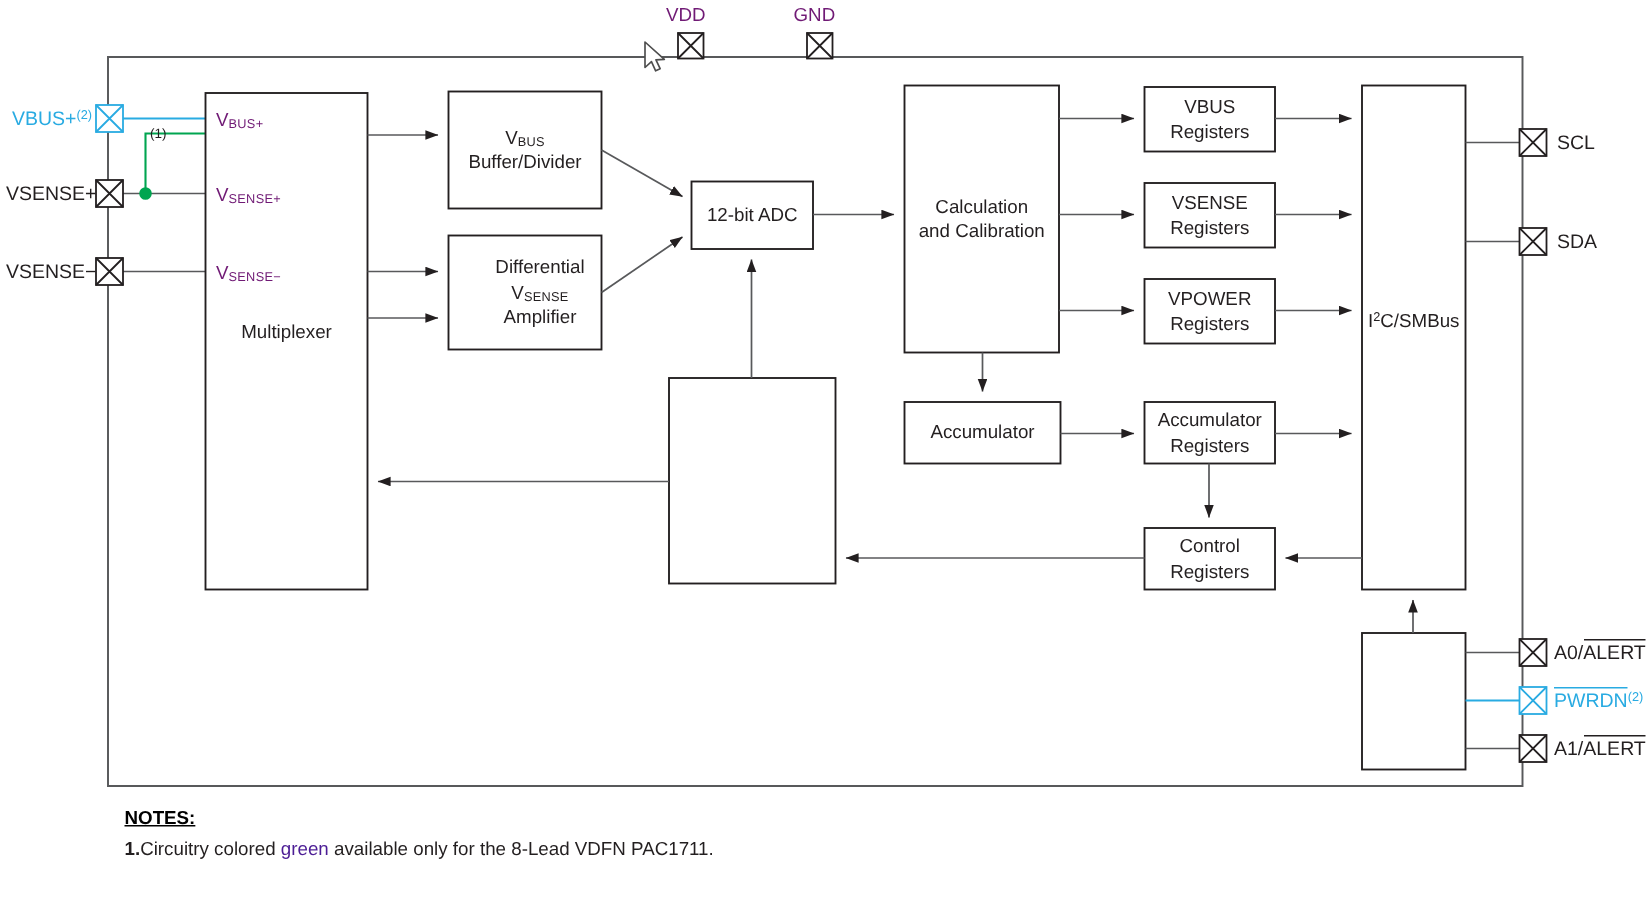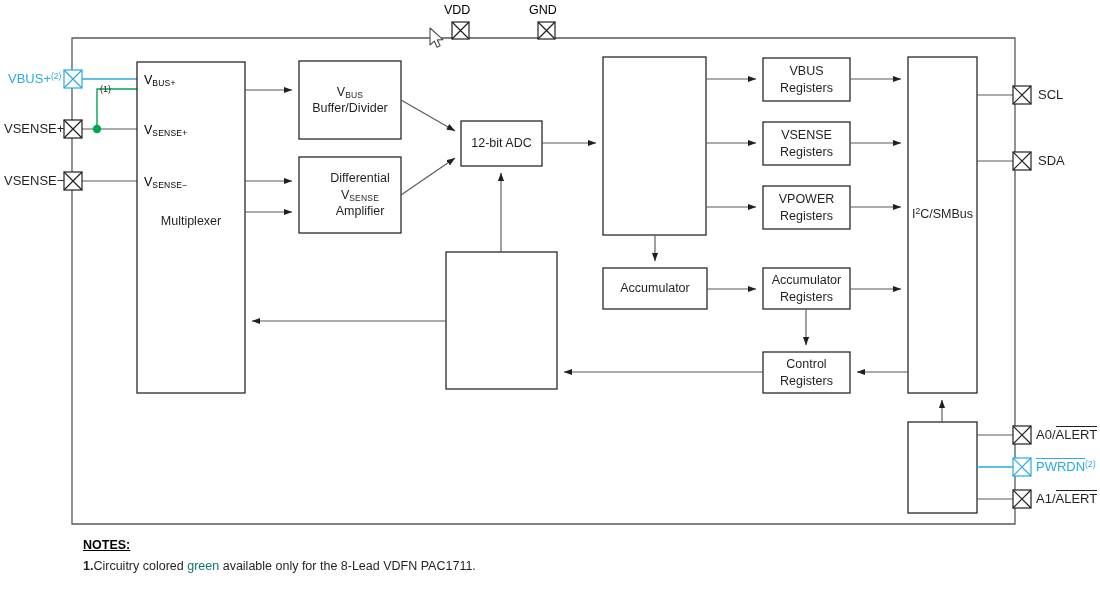--- a/index.html
+++ b/index.html
@@ -4,26 +4,26 @@
 <title>PAC1711 Block Diagram</title>
 <style>
   html,body{margin:0;padding:0;background:#ffffff;}
   body{
     font-family:"Liberation Sans", sans-serif;
     width:1100px;height:598px;position:relative;overflow:hidden;
     color:#000;
   }
   #stage{position:absolute;left:0;top:0;width:1100px;height:598px;}
   svg.layer{position:absolute;left:0;top:0;width:1100px;height:598px;}
-  .lbl{position:absolute;font-size:12.5px;line-height:1.25;color:#000000;white-space:nowrap;}
+  .lbl{position:absolute;font-size:12.5px;line-height:1.25;color:#701a75;white-space:nowrap;}
   .blk-lbl{position:absolute;font-size:12.5px;line-height:1.3;color:#231f20;text-align:center;
            display:flex;align-items:center;justify-content:center;flex-direction:column;}
   .pin-lbl{position:absolute;font-size:13px;color:#231f20;white-space:nowrap;}
   .blue{color:#29abe2;}
-  .green{color:#0f766e;}
+  .green{color:#4c1d95;}
   .sub{font-size:8.5px;vertical-align:-0.18em;letter-spacing:0.2px;}
   .sup{font-size:8.5px;vertical-align:0.45em;}
   .ovl{border-top:1.3px solid #231f20;padding-top:0px;}
   .ovl-b{border-top:1.3px solid #29abe2;}
   .note-n{position:absolute;font-size:12.5px;color:#231f20;white-space:nowrap;}
   .notes-hd{position:absolute;font-size:12.5px;font-weight:bold;color:#000;
             text-decoration:underline;}
   .small-note{position:absolute;font-size:9px;color:#231f20;}
 </style>
 </head>
@@ -257,20 +257,24 @@
     <div>Differential</div>
     <div>
       <span>V</span><span class="sub">SENSE</span>
     </div>
     <div>Amplifier</div>
   </div>
 
   <div class="blk-lbl" style="left:461px;top:121px;width:81px;height:45px;">12-bit ADC</div>
 
 
+  <div class="blk-lbl" style="left:603px;top:57px;width:103px;height:178px;">
+    <div>Calculation</div>
+    <div>and Calibration</div>
+  </div>
 
   <div class="blk-lbl" style="left:763px;top:58px;width:87px;height:43px;">
     <div>VBUS</div>
     <div>Registers</div>
   </div>
 
   <div class="blk-lbl" style="left:763px;top:122px;width:87px;height:43px;">
     <div>VSENSE</div>
     <div>Registers</div>
   </div>

